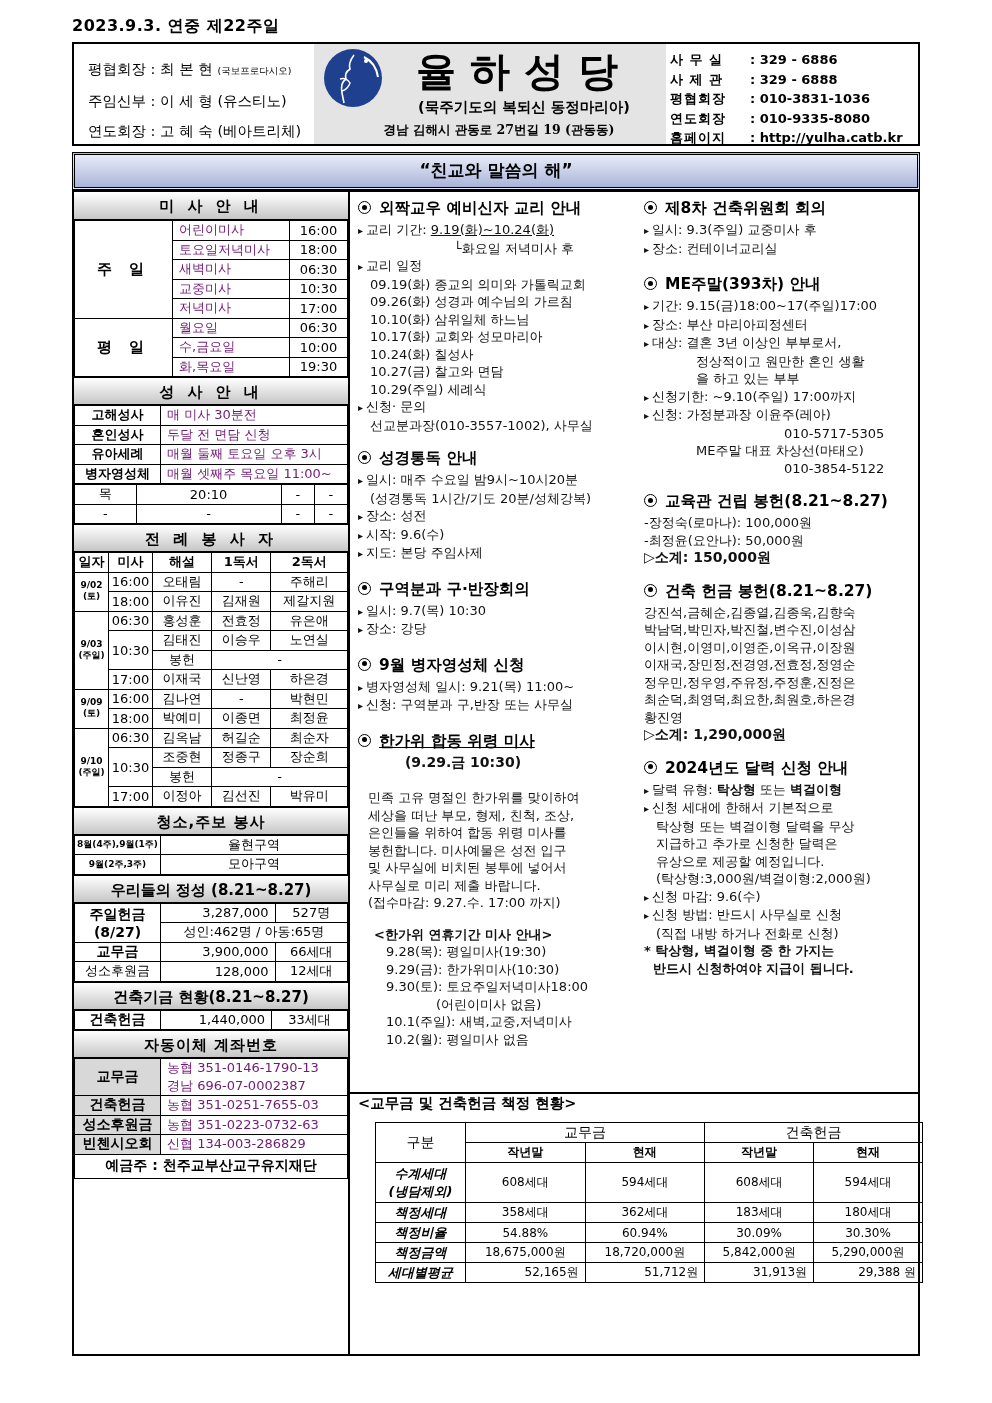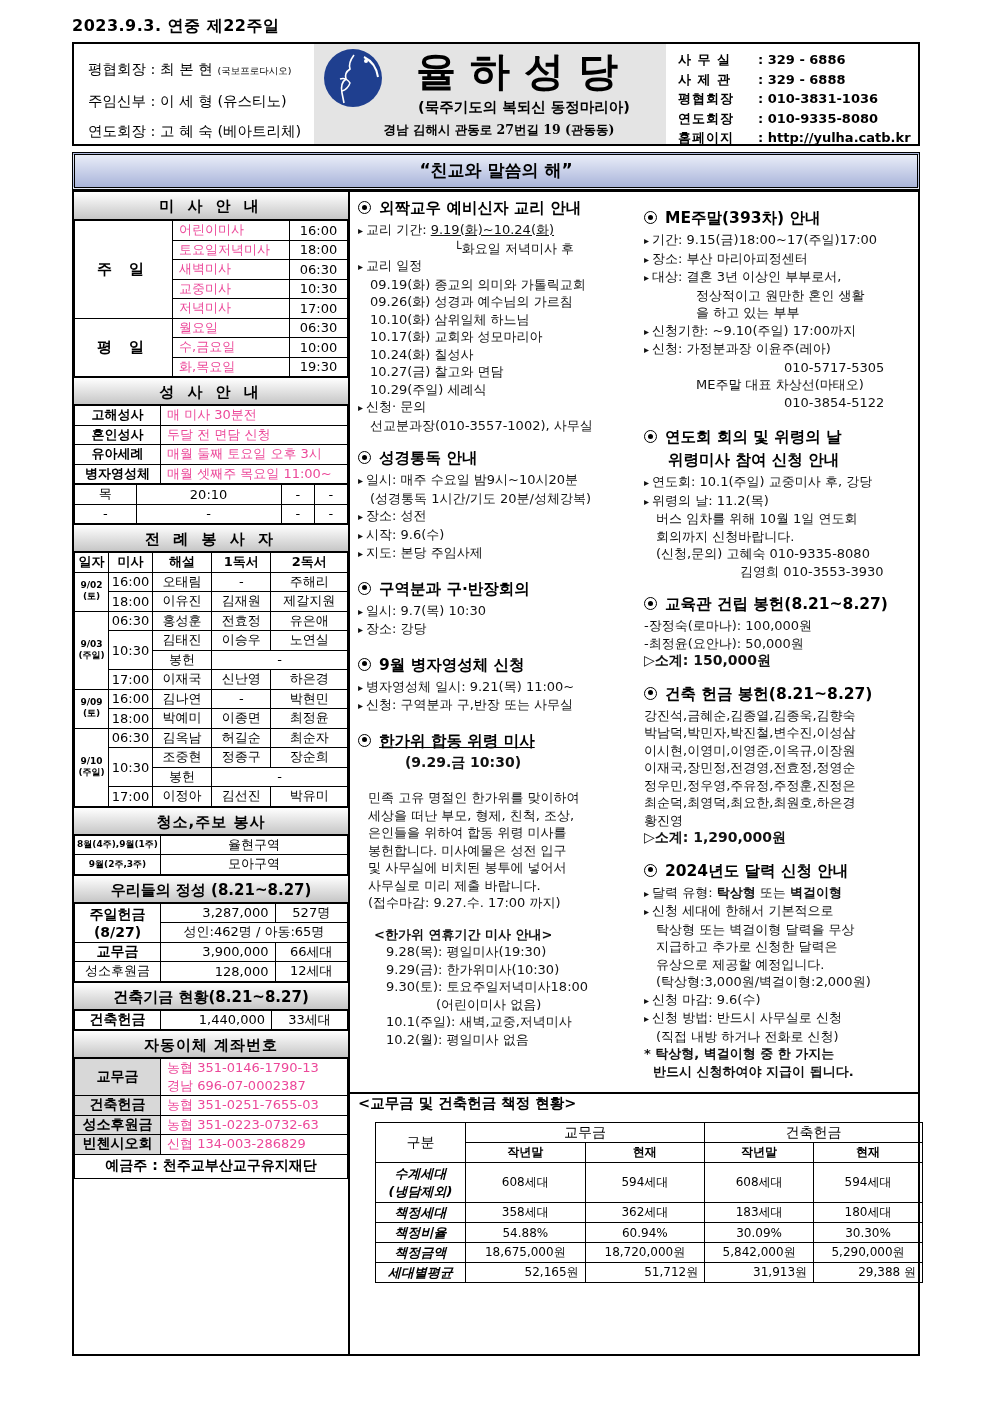--- a/index.html
+++ b/index.html
@@ -9,36 +9,36 @@
   
   .header { position: absolute; left: 72px; top: 42px; width: 848px; height: 104px; border: 2px solid #000; display: flex; }
   .hdr-left { width: 240px; padding: 10px 0 0 14px; font-size: 14.5px; line-height: 30px; }
   .hdr-left .small { font-size: 9.5px; }
   .hdr-center { width: 352px; background: #e4e4e4; position: relative; }
   .logo { position: absolute; left: 10px; top: 5px; width: 58px; height: 58px; border-radius: 50%; background: #1f3f8f; }
   .logo svg { position: absolute; left: 0; top: 0; }
   .church-name { position: absolute; left: 80px; top: 0px; width: 260px; text-align: center; font-size: 40px; font-weight: bold; letter-spacing: 14px; }
   .church-sub { position: absolute; left: 70px; top: 54px; width: 280px; text-align: center; font-size: 14.5px; font-weight: bold; }
   .church-addr { position: absolute; left: 20px; top: 78px; width: 330px; text-align: center; font-size: 12.5px; font-weight: bold; font-family: "DejaVu Serif", serif; }
-  .hdr-right { flex: 1; padding: 6px 0 0 12px; font-size: 13px; font-weight: bold; line-height: 19.5px; }
+  .hdr-right { flex: 1; padding: 6px 0 0 4px; font-size: 13px; font-weight: bold; line-height: 19.5px; }
   .hdr-right .lbl { display: inline-block; width: 80px; letter-spacing: 1px; }
 
   
   .banner { position: absolute; left: 72px; top: 152px; width: 848px; height: 38px; border: 3px double #000; background: linear-gradient(#e9edf8, #a9b4da); text-align: center; font-size: 17px; font-weight: bold; line-height: 30px; }
 
   
   .main { position: absolute; left: 72px; top: 190px; width: 848px; height: 1166px; border: 2px solid #000; }
   .col-left { position: absolute; left: 0; top: 0; width: 276px; height: 100%; border-right: 2px solid #000; }
   .col-mid { position: absolute; left: 284px; top: 0; width: 282px; }
   .col-right { position: absolute; left: 570px; top: 0; width: 270px; }
 
   table { border-collapse: collapse; width: 100%; }
   td, th { border: 1px solid #000; font-weight: normal; text-align: center; font-size: 13px; height: 19.5px; padding: 0 2px; }
   .sec-head { background: linear-gradient(#ffffff, #c6c6c6); font-weight: bold; font-size: 15px; letter-spacing: 4px; height: 28px; text-align: center; border-top: 1px solid #000; border-bottom: 1px solid #000; line-height: 28px; }
-  .lt { text-align: left; padding-left: 6px; color: #ec4899; }
+  .lt { text-align: left; padding-left: 6px; color: #701a75; }
   .bold { font-weight: bold; }
   .gray { background: #d8d8d8; }
   .tiny { font-size: 9px; font-weight: bold; }
   .right { text-align: right; padding-right: 6px; }
 
   .ann { margin-top: 6px; }
   .ann h3 { font-size: 15.5px; font-weight: bold; margin-bottom: 2px; white-space: nowrap; }
   .ann h3 .dot { display: inline-block; width: 13px; height: 13px; border: 1.5px solid #000; border-radius: 50%; position: relative; margin-right: 8px; vertical-align: -1px; }
   .ann h3 .dot::after { content: ""; position: absolute; left: 2.5px; top: 2.5px; width: 5px; height: 5px; border-radius: 50%; background: #000; }
   .ann p { font-size: 13px; line-height: 17.5px; white-space: nowrap; color: #111; }
@@ -375,42 +375,37 @@
         <p class="ind">9.29(금): 한가위미사(10:30)</p>
         <p class="ind">9.30(토): 토요주일저녁미사18:00</p>
         <p class="ind" style="padding-left:62px">          (어린이미사 없음)</p>
         <p class="ind">10.1(주일): 새벽,교중,저녁미사</p>
         <p class="ind">10.2(월): 평일미사 없음</p>
       </div>
     </div>
   </div>
 
   <div class="col-right">
+    <div class="ann">
+      <h3><span class="dot"></span><span>제8차 건축위원회 회의</span></h3>
+      <p class="bul">일시: 9.3(주일) 교중미사 후</p>
+      <p class="bul">장소: 컨테이너교리실</p>
+    </div>
     <div class="ann" style="margin-top:16px">
       <h3><span class="dot"></span><span>ME주말(393차) 안내</span></h3>
       <p class="bul">기간: 9.15(금)18:00~17(주일)17:00</p>
       <p class="bul">장소: 부산 마리아피정센터</p>
       <p class="bul">대상: 결혼 3년 이상인 부부로서,</p>
       <p style="padding-left:52px">정상적이고 원만한 혼인 생활</p>
       <p style="padding-left:52px">을 하고 있는 부부</p>
       <p class="bul">신청기한: ~9.10(주일) 17:00까지</p>
       <p class="bul">신청: 가정분과장 이윤주(레아)</p>
       <p style="padding-left:140px">010-5717-5305</p>
       <p style="padding-left:52px">ME주말 대표 차상선(마태오)</p>
       <p style="padding-left:140px">010-3854-5122</p>
-    </div>
-    <div class="ann" style="margin-top:16px">
-      <h3><span class="dot"></span><span>연도회 회의 및 위령의 날</span></h3>
-      <h3 style="padding-left:24px">위령미사 참여 신청 안내</h3>
-      <p class="bul">연도회: 10.1(주일) 교중미사 후, 강당</p>
-      <p class="bul">위령의 날: 11.2(목)</p>
-      <p class="ind">버스 임차를 위해 10월 1일 연도회</p>
-      <p class="ind">회의까지 신청바랍니다.</p>
-      <p class="ind">(신청,문의) 고혜숙 010-9335-8080</p>
-      <p style="padding-left:96px">               김영희 010-3553-3930</p>
     </div>
     <div class="ann" style="margin-top:14px">
       <h3><span class="dot"></span><span>교육관 건립 봉헌(8.21~8.27)</span></h3>
       <p>-장정숙(로마나): 100,000원</p>
       <p>-최정윤(요안나): 50,000원</p>
       <p class="bold" style="font-size:14px">▷소계: 150,000원</p>
     </div>
     <div class="ann" style="margin-top:14px">
       <h3><span class="dot"></span><span>건축 헌금 봉헌(8.21~8.27)</span></h3>
       <p>강진석,금혜순,김종열,김종욱,김향숙</p>

